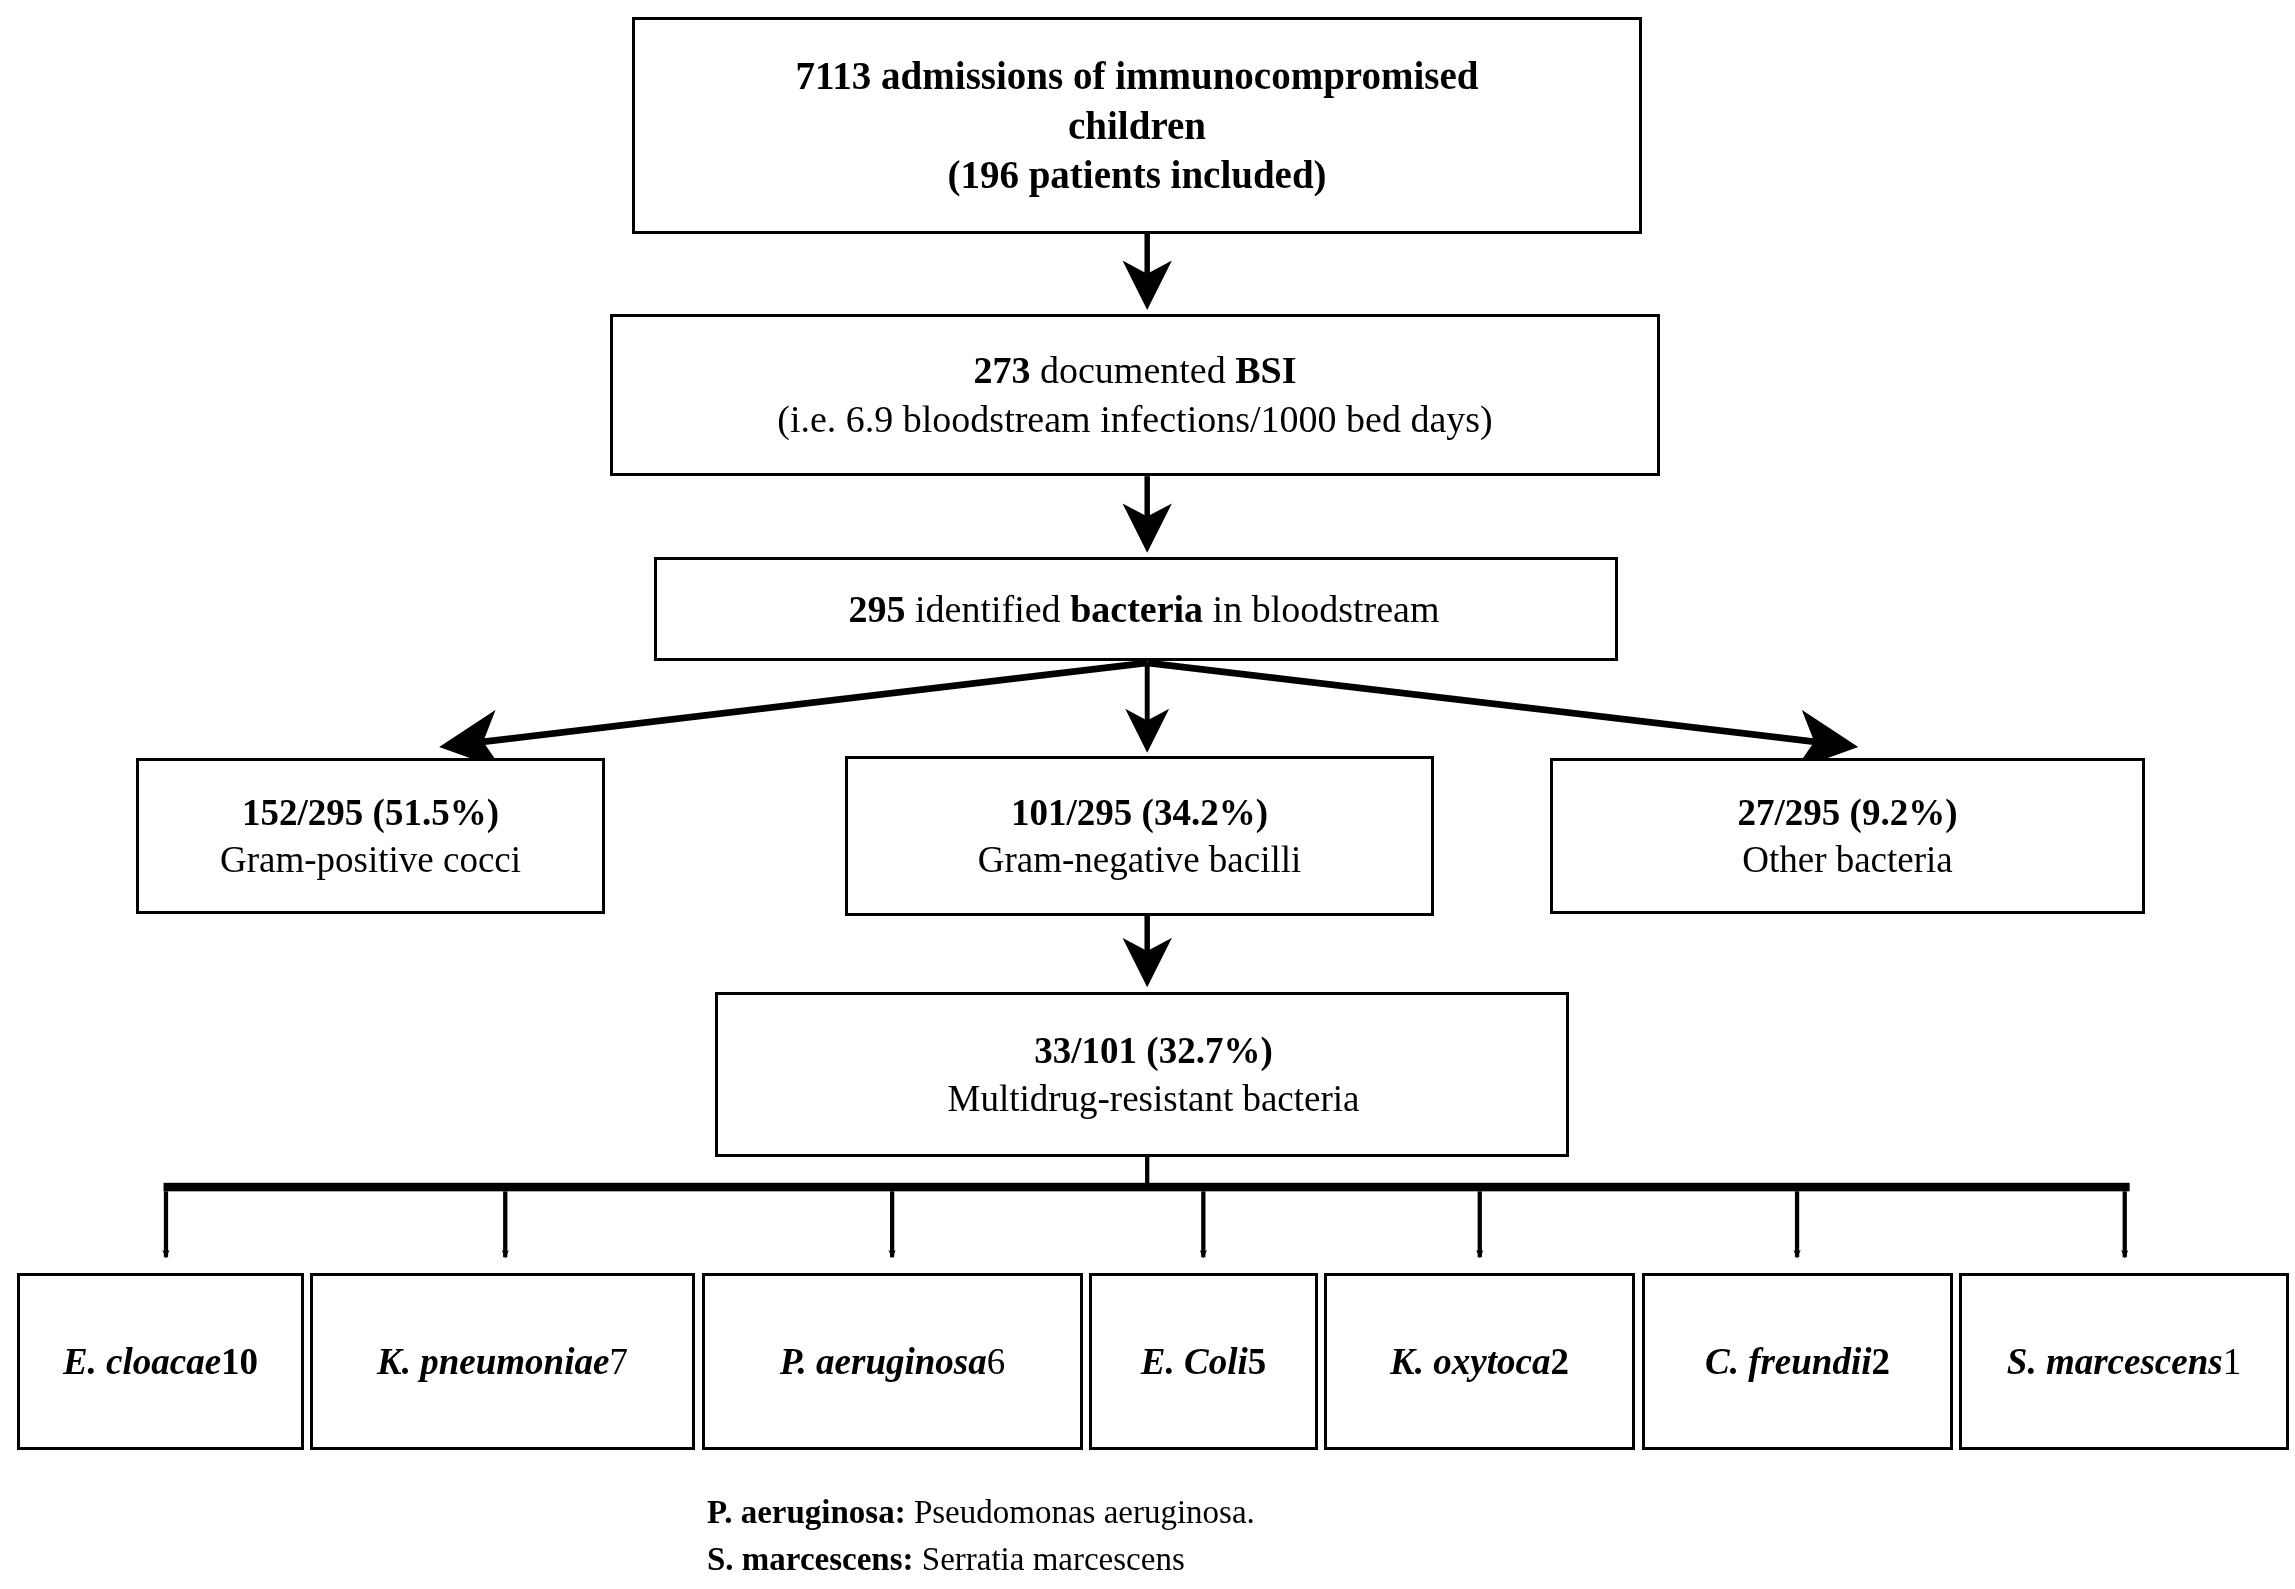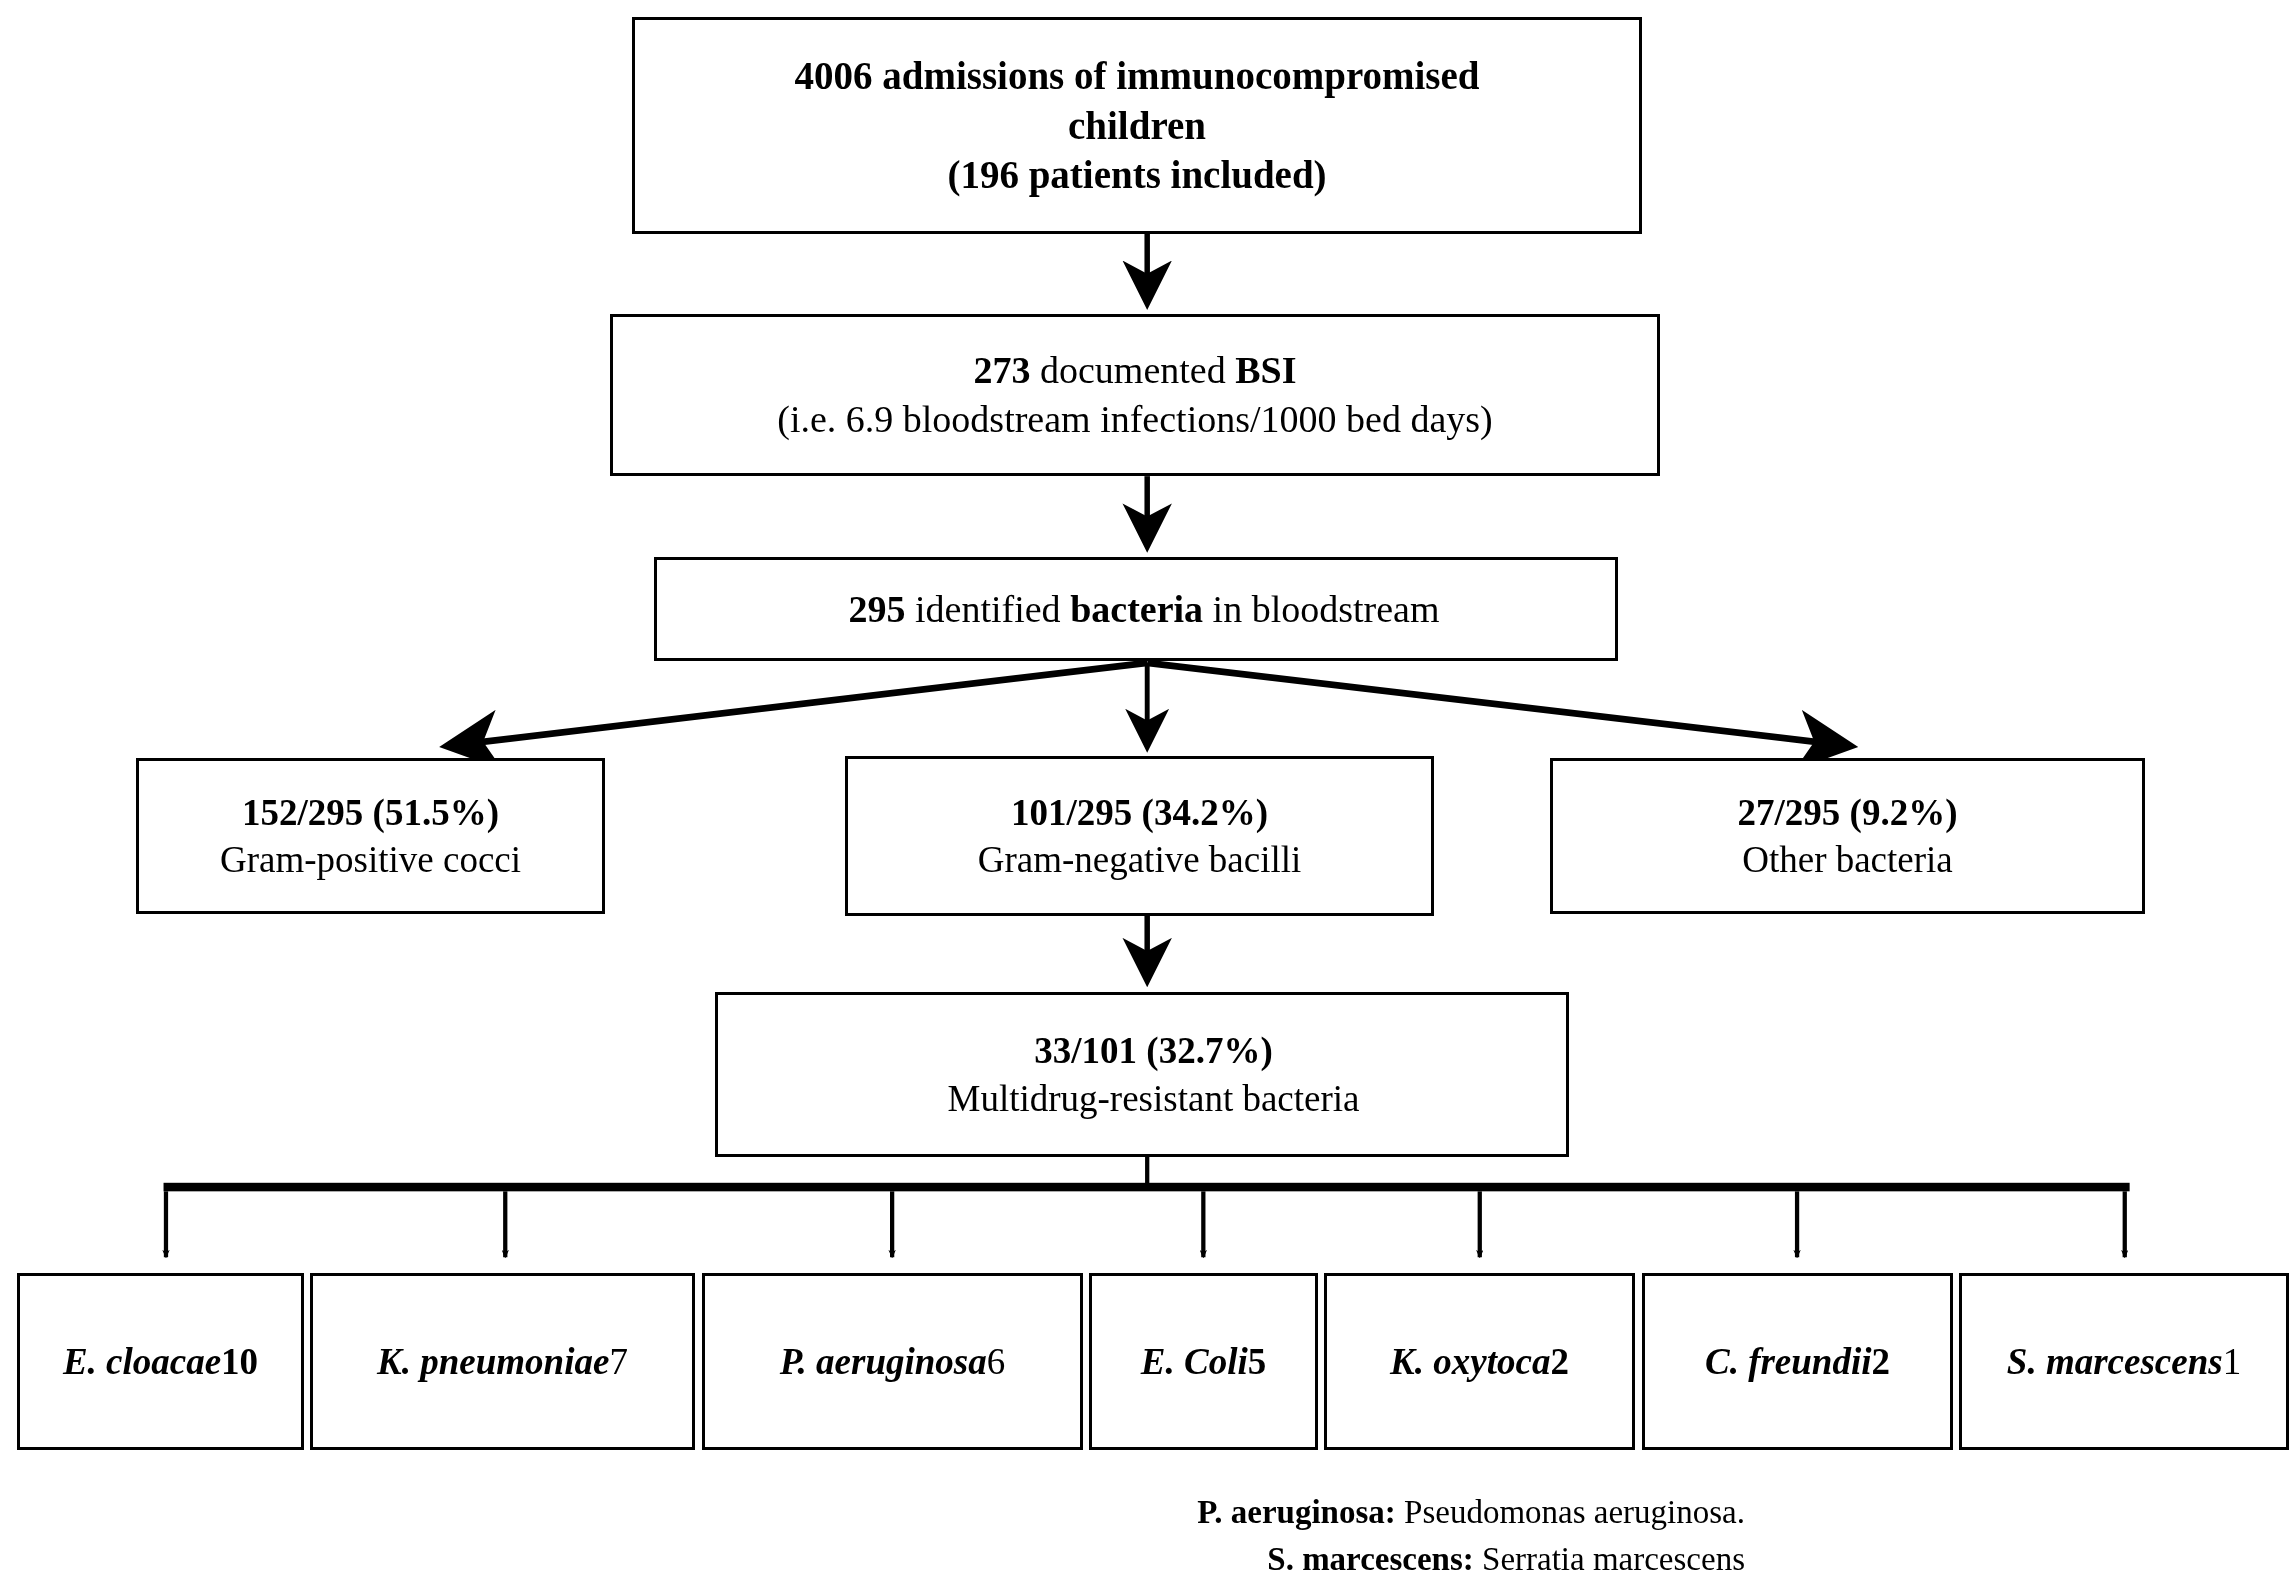--- a/index.html
+++ b/index.html
@@ -105,21 +105,21 @@
   #sp-6 { left: 1959px; width: 330px; }
 
   
   #footnotes {
     position: absolute;
     left: 707px;
     top: 1489px;
     width: 1038px;
     font-size: 33px;
     line-height: 1.42;
-    text-align: right;
+    text-align: left;
   }
   #footnotes .fn-row { white-space: nowrap; }
 </style>
 </head>
 <body>
 
 <div id="page">
 
   <svg class="connectors" viewBox="0 0 3761 2605">
     <defs>
@@ -175,21 +175,21 @@
     </g>
     <g>
       <line x1="2945" y1="1952" x2="2945" y2="2060" stroke="#000000" stroke-width="7" marker-end="url(#arrowheadthin)"></line>
     </g>
     <g>
       <line x1="3482" y1="1952" x2="3482" y2="2060" stroke="#000000" stroke-width="7" marker-end="url(#arrowheadthin)"></line>
     </g>
   </svg>
 
   <div class="node" id="node-admissions">
-    <span class="line b">4006 admissions of immunocompromised</span>
+    <span class="line b">7113 admissions of immunocompromised</span>
     <span class="line b">children</span>
     <span class="line b">(196 patients included)</span>
   </div>
 
   <div class="node" id="node-bsi">
     <span class="line"><span class="b">273</span><span class="n"> documented </span><span class="b">BSI</span></span>
     <span class="line n">(i.e. 6.9 bloodstream infections/1000 bed days)</span>
   </div>
 
   <div class="node" id="node-bacteria">

